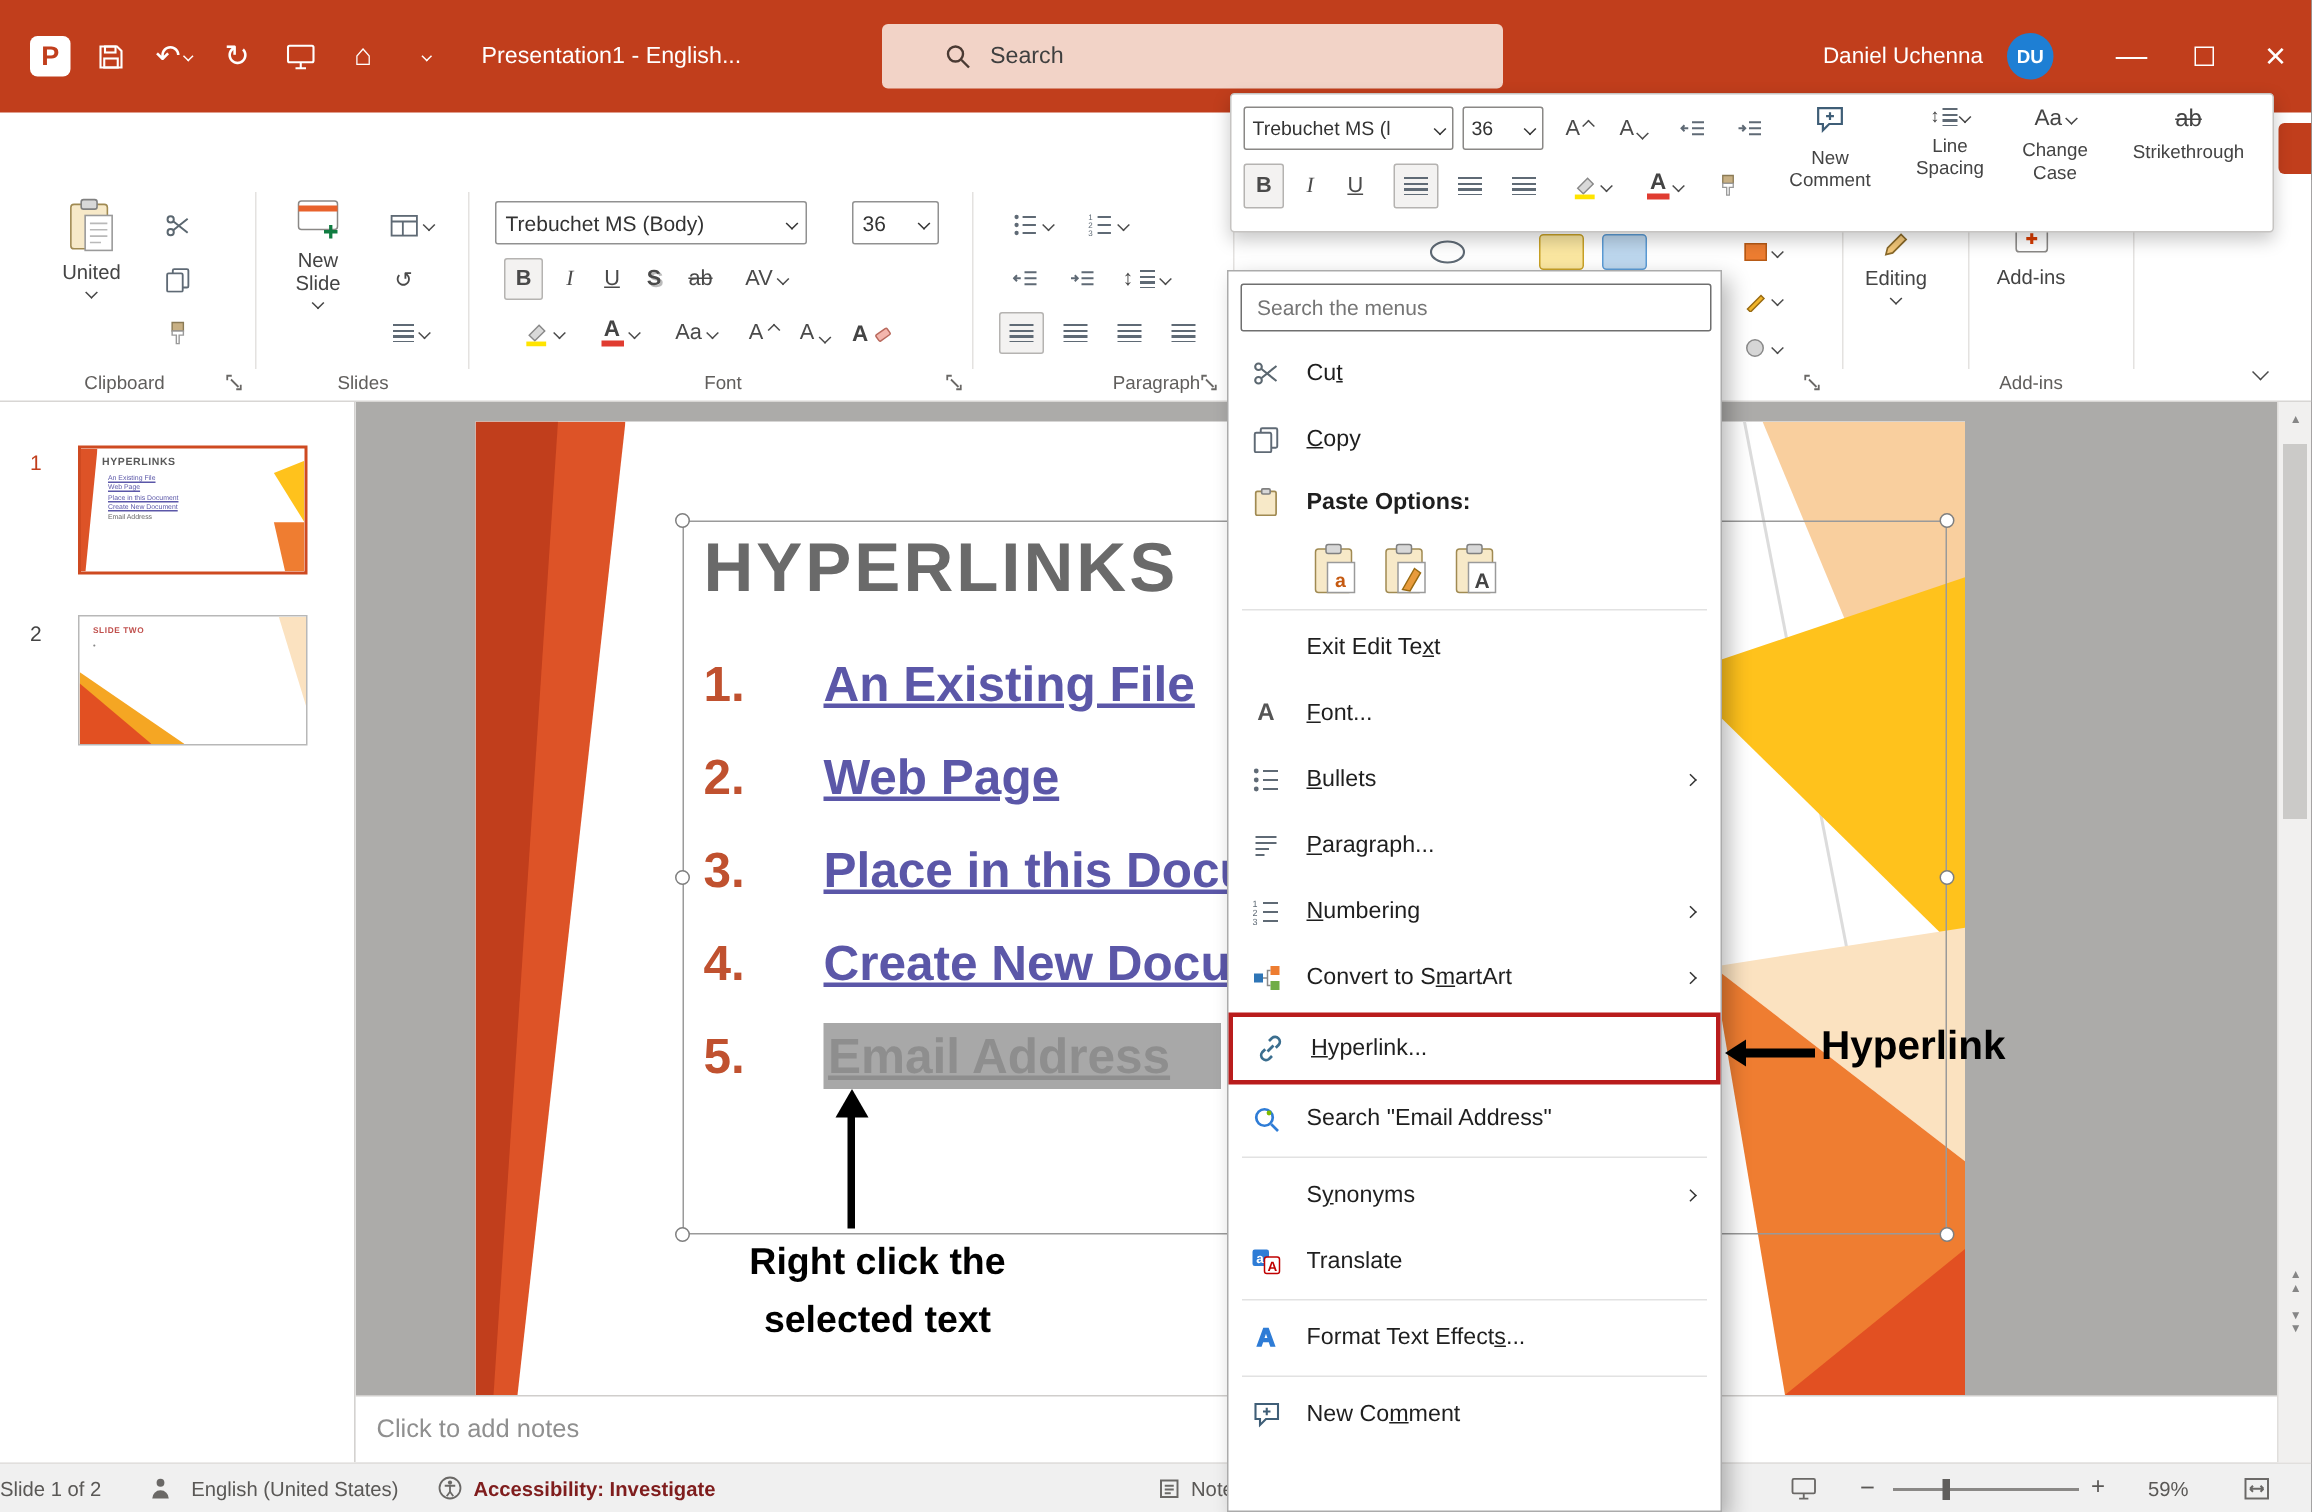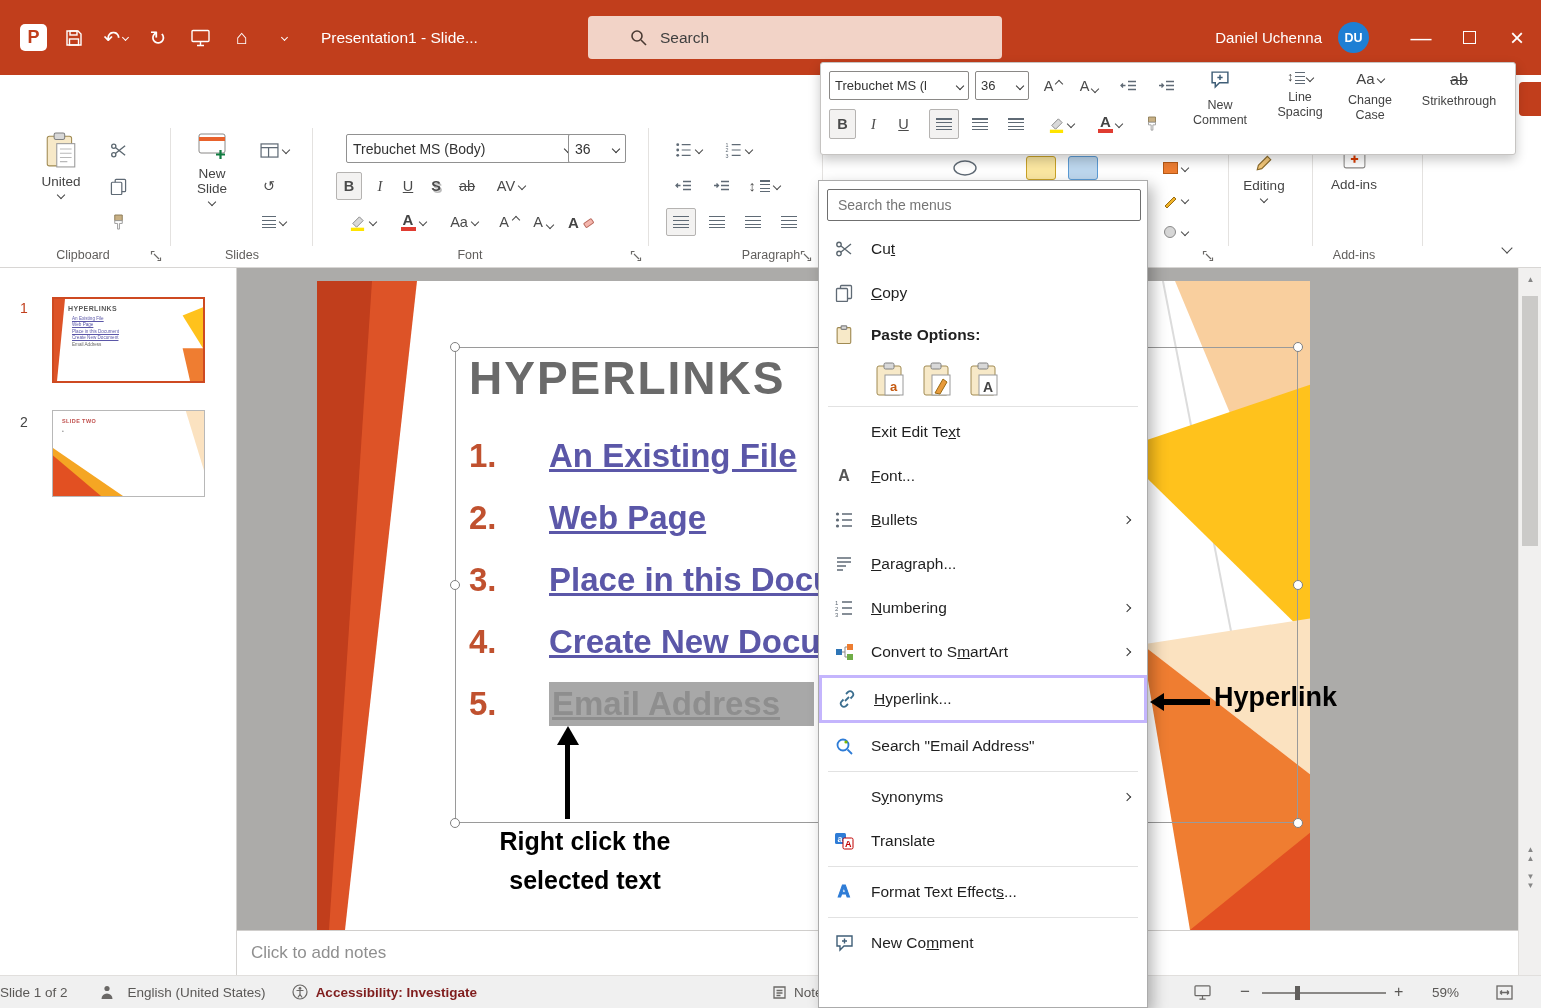--- a/index.html
+++ b/index.html
@@ -64,21 +64,21 @@
 .mb-combo{position:absolute;height:29px;border:1px solid #8a8886;border-radius:2px;display:flex;align-items:center;justify-content:space-between;font-size:13px;padding:0 5px;color:#333;background:#fff}
 .mb-ic{position:absolute;height:30px;display:flex;align-items:center;justify-content:center;color:#4a4a4a;font-size:14.5px;gap:3px}
 .mb-ic.on{border:1px solid #B5B3B1;background:#F3F2F1;border-radius:2px}
 .mb-big{position:absolute;top:7px;height:82px;display:flex;flex-direction:column;align-items:center;font-size:12.5px;color:#444;text-align:center;line-height:1.25;gap:4px}
 
 .cmenu{position:absolute;left:818px;top:180px;width:330px;height:828px;background:#fff;border:1px solid #ABABAB;box-shadow:5px 6px 14px rgba(0,0,0,.28);z-index:50;padding-top:8px}
 .cm-search{display:block;width:314px;height:32px;margin:0 8px;border:1px solid #6f6f6f;border-radius:2px;font-size:14px;padding:0 10px;font-family:"Liberation Sans",sans-serif;color:#333;outline:none}
 .mi{position:relative;height:44px;display:flex;align-items:center;padding-left:52px;font-size:15.5px;color:#1f1f1f}
 .mi-ic{position:absolute;left:13px;width:24px;display:flex;justify-content:center;align-items:center}
 .mi-sub{position:absolute;right:17px;color:#333}
-.mi.hl{height:48px;border:3px solid #c4b5fd;margin:1px 0}
+.mi.hl{height:48px;border:3px solid #b91c1c;margin:1px 0}
 .msep{height:1px;background:#E2E2E2;margin:3px 9px}
 .mi-paste{height:48px;display:flex;align-items:center;gap:9px;padding-left:52px}
 .pbtn{width:38px;height:42px;display:flex;align-items:center;justify-content:center}
 
 .ann{position:absolute;z-index:60}
 .tri-up{width:0;height:0;border-left:11px solid transparent;border-right:11px solid transparent;border-bottom:19px solid #000}
 .tri-left{width:0;height:0;border-top:9px solid transparent;border-bottom:9px solid transparent;border-right:14px solid #000}
 .ann-txt{font-weight:700;color:#000;text-align:center}
 .mini-line{display:block;text-decoration:underline;color:#5B57A8;font-size:4.6px;line-height:6.4px;white-space:nowrap}
 </style>
@@ -101,21 +101,21 @@
     <span class="tb-ic">
       <svg width="19" height="18" viewBox="0 0 19 18" fill="none" stroke="#fff" stroke-width="1.4">
           <rect x="1" y="1.5" width="17" height="11" rx="1"></rect>
           <path d="M6 16.5h7M9.5 12.5v4"></path>
         </svg>
     </span>
     <span class="tb-ic">⌂</span>
     <span class="tb-ic">
         <i class="chev" style="width:5px;height:5px"></i>
       </span>
-    <span class="tb-title">Presentation1  -  Slide...</span>
+    <span class="tb-title">Presentation1  -  English...</span>
 
     <div class="tb-search">
       <span style="display:flex">
         <svg width="17" height="17" viewBox="0 0 17 17" fill="none" stroke="#4a3a33" stroke-width="1.6">
             <circle cx="7" cy="7" r="5"></circle>
             <path d="M11 11l5 5"></path>
           </svg>
       </span>
       <span>Search</span>
     </div>
@@ -197,21 +197,21 @@
         </svg>
         <i class="chev"></i>
     </span>
     <span class="ic" style="left:252px;top:52px;width:44px">↺<i class="chev" style="visibility:hidden"></i></span>
     <span class="ic" style="left:252px;top:88px;width:44px">
         <span class="ln" style="width:14px"></span>
         <i class="chev"></i>
       </span>
     <span class="grp-label" style="left:182px;width:120px">Slides</span>
 
-    <div class="combo" style="left:346px;top:14px;width:232px">
+    <div class="combo" style="left:330px;top:14px;width:208px">
       <span>Trebuchet MS (Body)</span>
         <i class="chev"></i>
     </div>
     <div class="combo" style="left:568px;top:14px;width:58px">
       <span>36</span>
         <i class="chev"></i>
     </div>
     <span class="ic sel" style="left:336px;top:52px;width:26px;font-weight:700">B</span>
     <span class="ic" style="left:368px;top:52px;width:24px;font-style:italic;font-family:'Liberation Serif',serif">I</span>
     <span class="ic" style="left:396px;top:52px;width:24px;text-decoration:underline">U</span>
@@ -231,21 +231,21 @@
     </span>
     <span class="ic" style="left:442px;top:88px;width:44px">Aa<i class="chev"></i></span>
     <span class="ic" style="left:494px;top:88px;width:30px">A<i class="chev u" style="margin-bottom:5px"></i></span>
     <span class="ic" style="left:528px;top:88px;width:30px">A<i class="chev" style="margin-top:5px"></i></span>
     <span class="ic" style="left:564px;top:88px;width:34px">
       <span class="icA">A</span>
         <svg width="11" height="11" viewBox="0 0 11 11">
           <rect x="1" y="4" width="9" height="5" rx="1" fill="#F4B6AD" stroke="#B96A5E" transform="rotate(-35 5 6)"></rect>
         </svg>
     </span>
-    <span class="grp-label" style="left:400px;width:140px">Font</span>
+    <span class="grp-label" style="left:412px;width:140px">Font</span>
     <span class="launch" style="left:630px">
       <svg width="12" height="12" viewBox="0 0 12 12" fill="none" stroke="#6a6866" stroke-width="1.2">
           <path d="M1.5 4.5v-3h3M4 4l5 5M10.5 7.5v3h-3"></path>
         </svg>
     </span>
 
     <span class="ic" style="left:666px;top:16px;width:44px">
       <svg width="17" height="16" viewBox="0 0 18 18">
           <circle cx="2.5" cy="3" r="1.6" fill="#5f6a75"></circle>
           <circle cx="2.5" cy="9" r="1.6" fill="#5f6a75"></circle>

